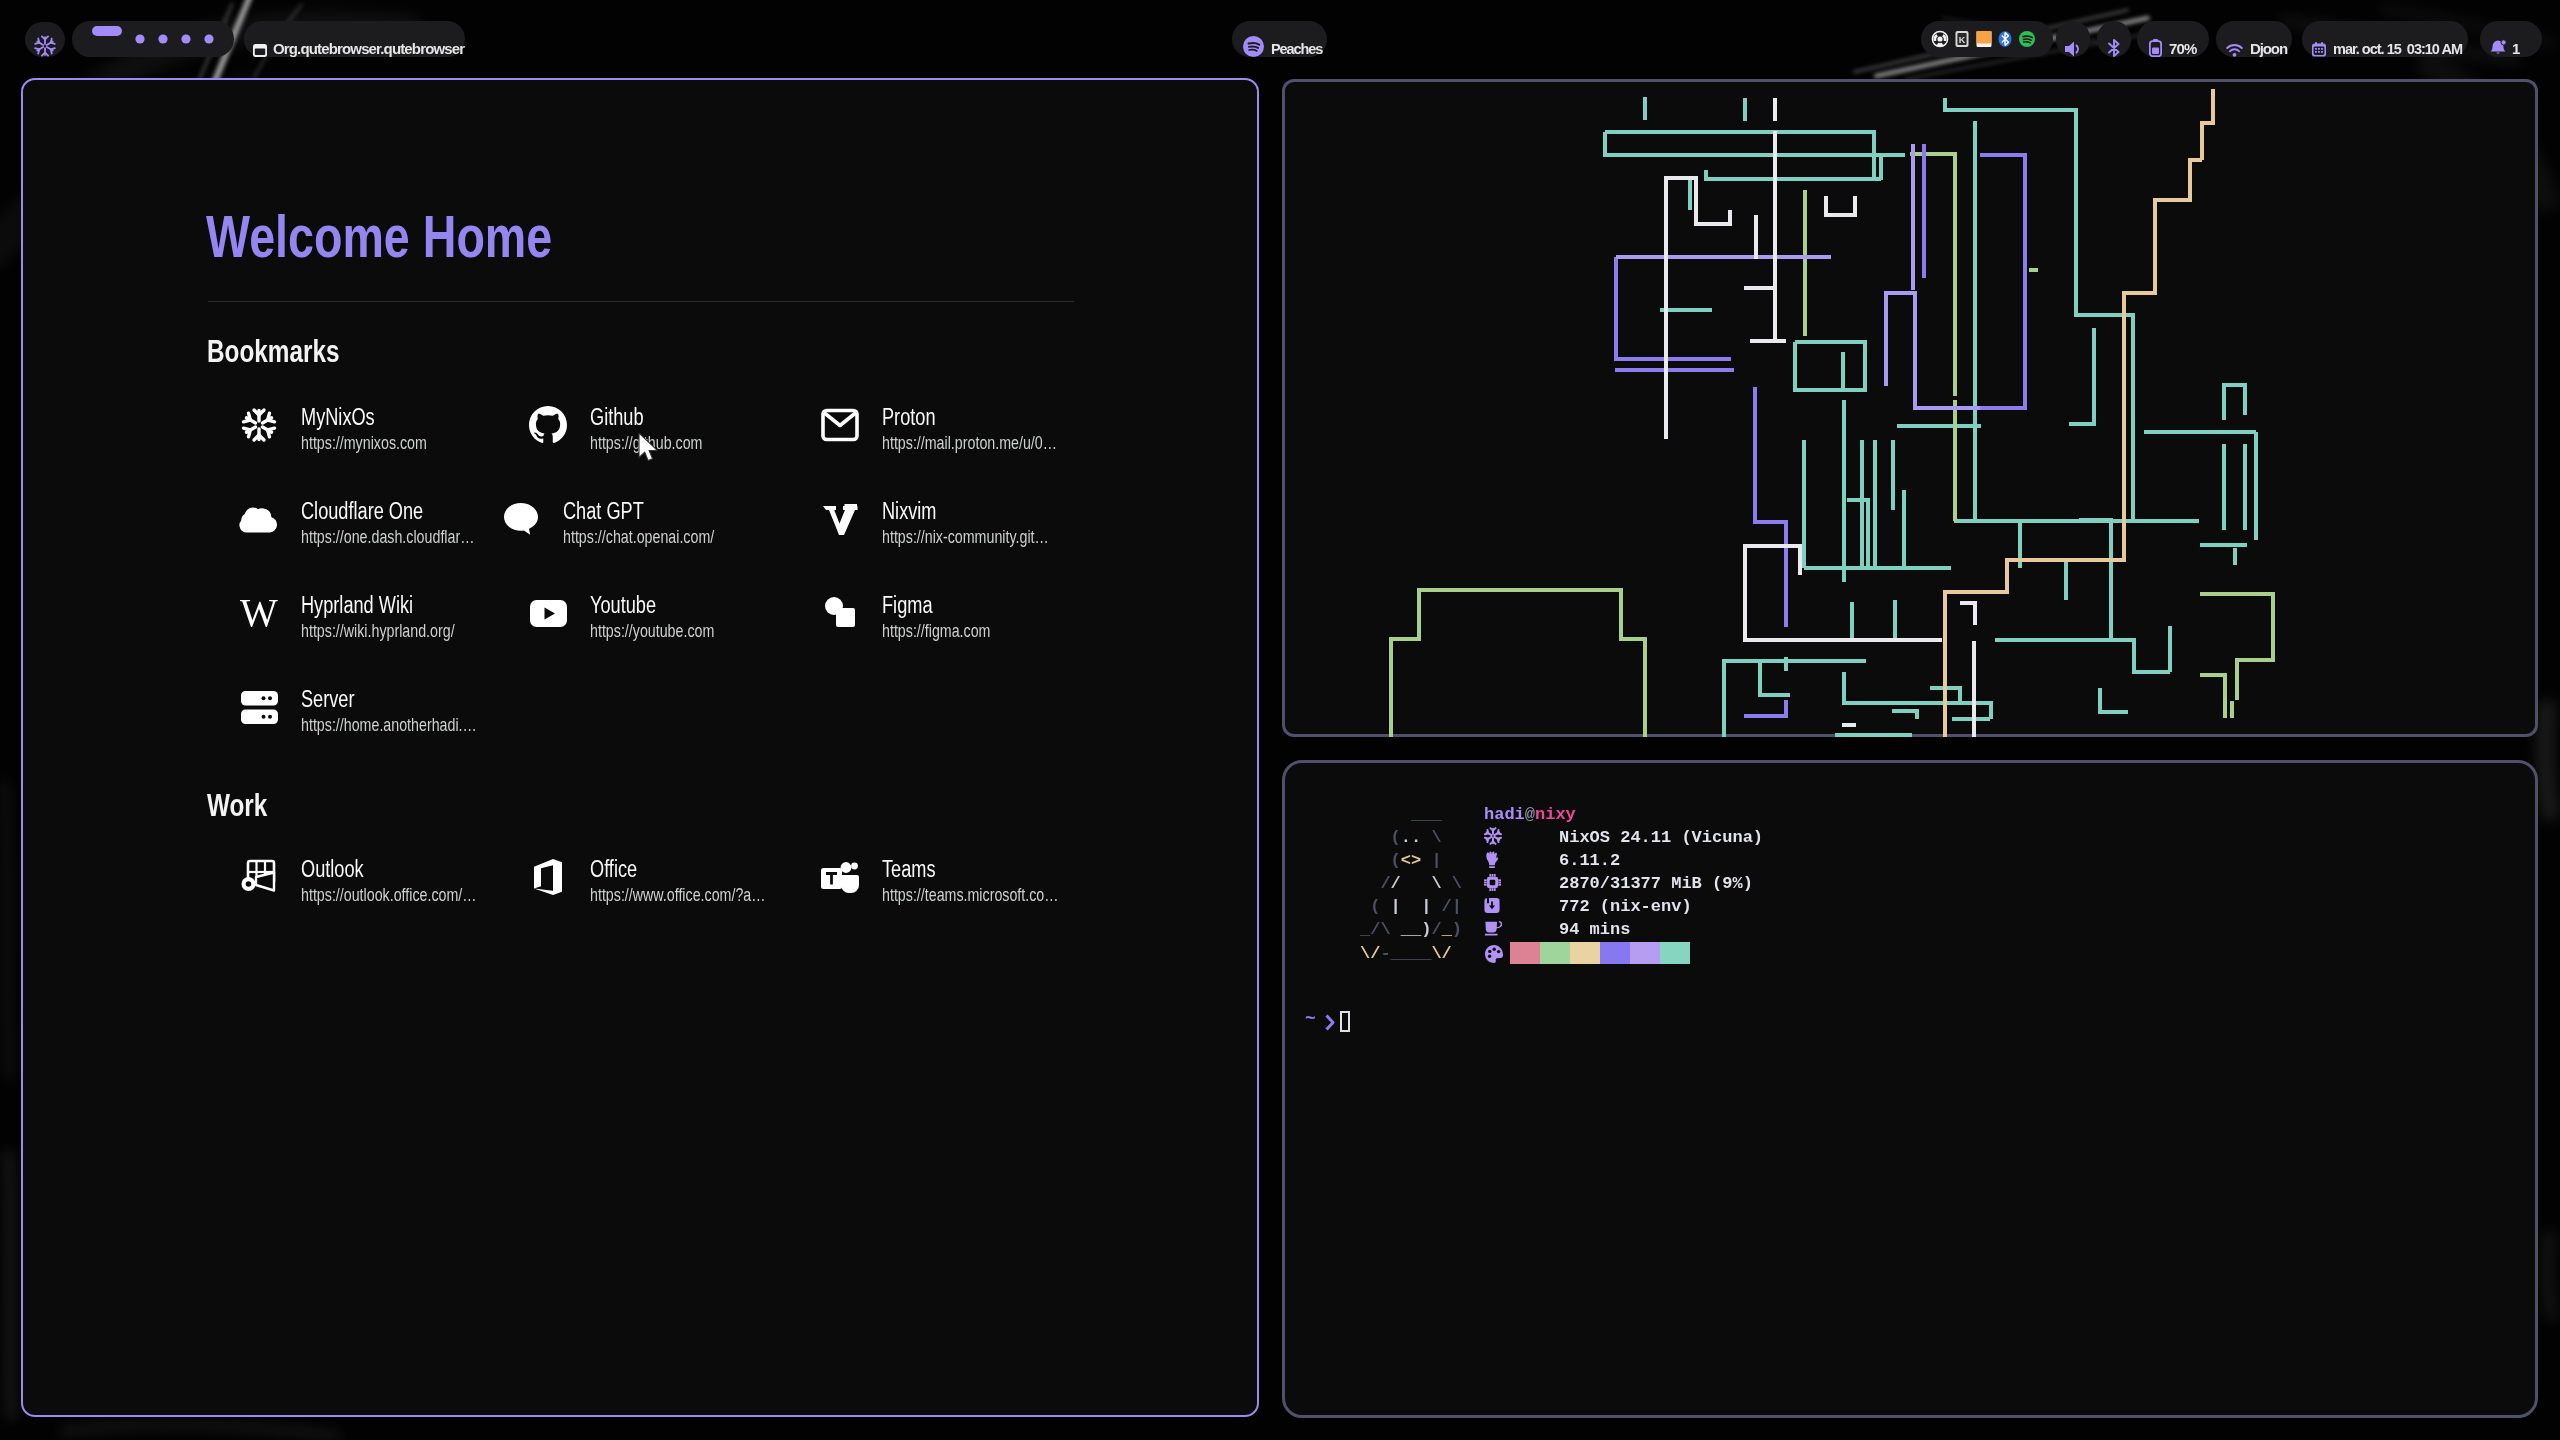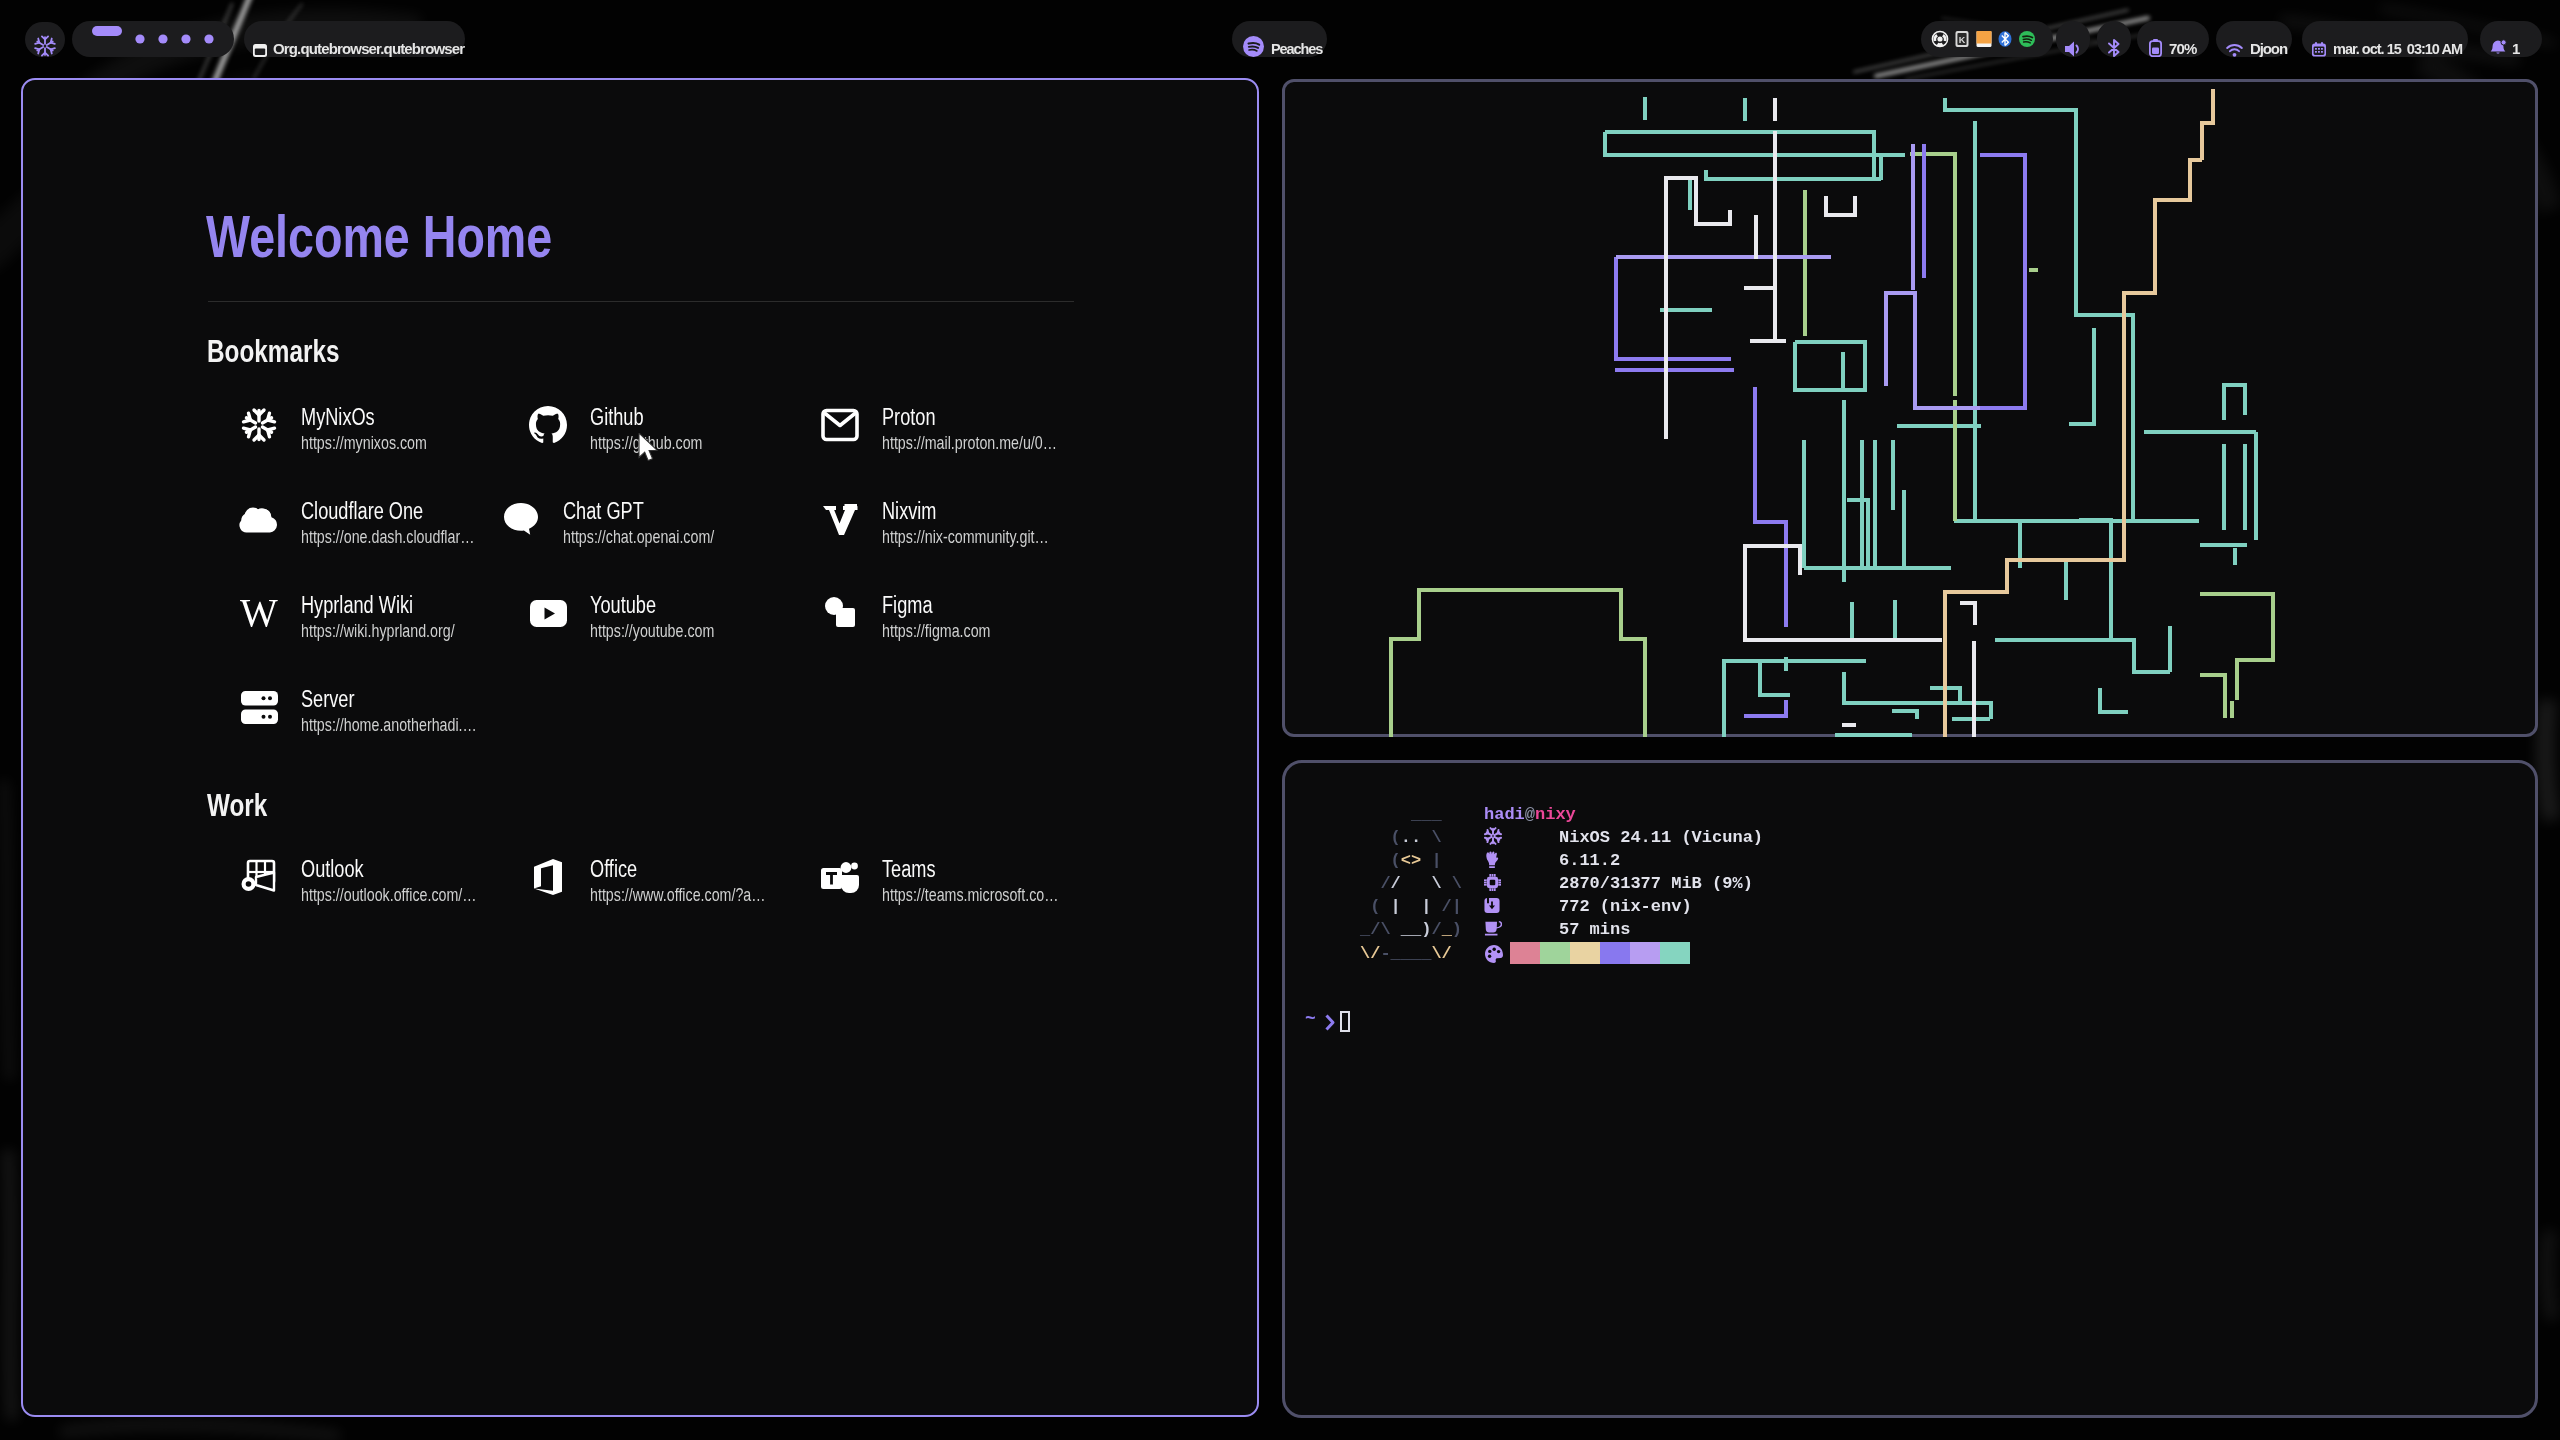--- a/index.html
+++ b/index.html
@@ -514,21 +514,21 @@
               </g>
               <rect x="6.4" y="6.4" width="6.2" height="6.2" rx="1.2" fill="#0b0b0c"></rect>
             </svg></span><span class="ftx">2870/31377 MiB (9%)</span></div>
       <div style="height:23.1px"><span class="fic" style="top:2px"><svg width="16" height="17" viewBox="0 0 18 19">
               <rect x="0.5" y="1" width="17" height="17" rx="3.4" fill="#b292f5"></rect>
               <rect x="3.4" y="1" width="2.2" height="6" fill="#0b0b0c"></rect>
               <path d="M9,13.6 L5.6,9.6 L12.4,9.6 Z M8,5 L10,5 L10,10 L8,10 Z" fill="#0b0b0c"></path>
             </svg></span><span class="ftx">772 (nix-env)</span></div>
       <div style="height:23.1px"><span class="fic" style="top:2px"><svg width="18" height="17" viewBox="0 0 20 19">
               <path fill="#b292f5" d="M1.5,2 L14.5,2 L14.2,8 C16.8,8 18.4,6.8 18.6,4.8 C18.7,3.6 17.9,2.6 16.5,2.4 L16.6,1 C19.3,1.2 20.6,3 20.4,5 C20,8 17.4,9.4 14.1,9.4 L14,10.6 C13.8,12.6 12.4,14 10.4,14 L5.6,14 C3.6,14 2.2,12.6 2,10.6 Z M1,15.4 L15,15.4 L15,17.4 L1,17.4 Z"></path>
-            </svg></span><span class="ftx">57 mins</span></div>
+            </svg></span><span class="ftx">94 mins</span></div>
       <div style="height:23.1px"><span class="fic" style="top:2px"><svg width="20" height="20" viewBox="0 0 20 20">
               <path fill="#b292f5" d="M10,1 C5,1 1,5 1,10 C1,15 5,19 10,19 C11.4,19 12.2,18 11.8,16.8 C11.4,15.6 11.8,14.4 13,14.2 L16.6,14 C18.2,13.8 19,12.8 19,11 C19,5.4 15,1 10,1 Z"></path>
               <g fill="#0b0b0c">
                 <circle cx="5.8" cy="7.4" r="1.7"></circle>
                 <circle cx="10.2" cy="5.2" r="1.7"></circle>
                 <circle cx="14.6" cy="7.6" r="1.7"></circle>
                 <circle cx="5.6" cy="12.2" r="1.7"></circle>
               </g>
             </svg></span><span class="swb"></span></div>
     </div>

